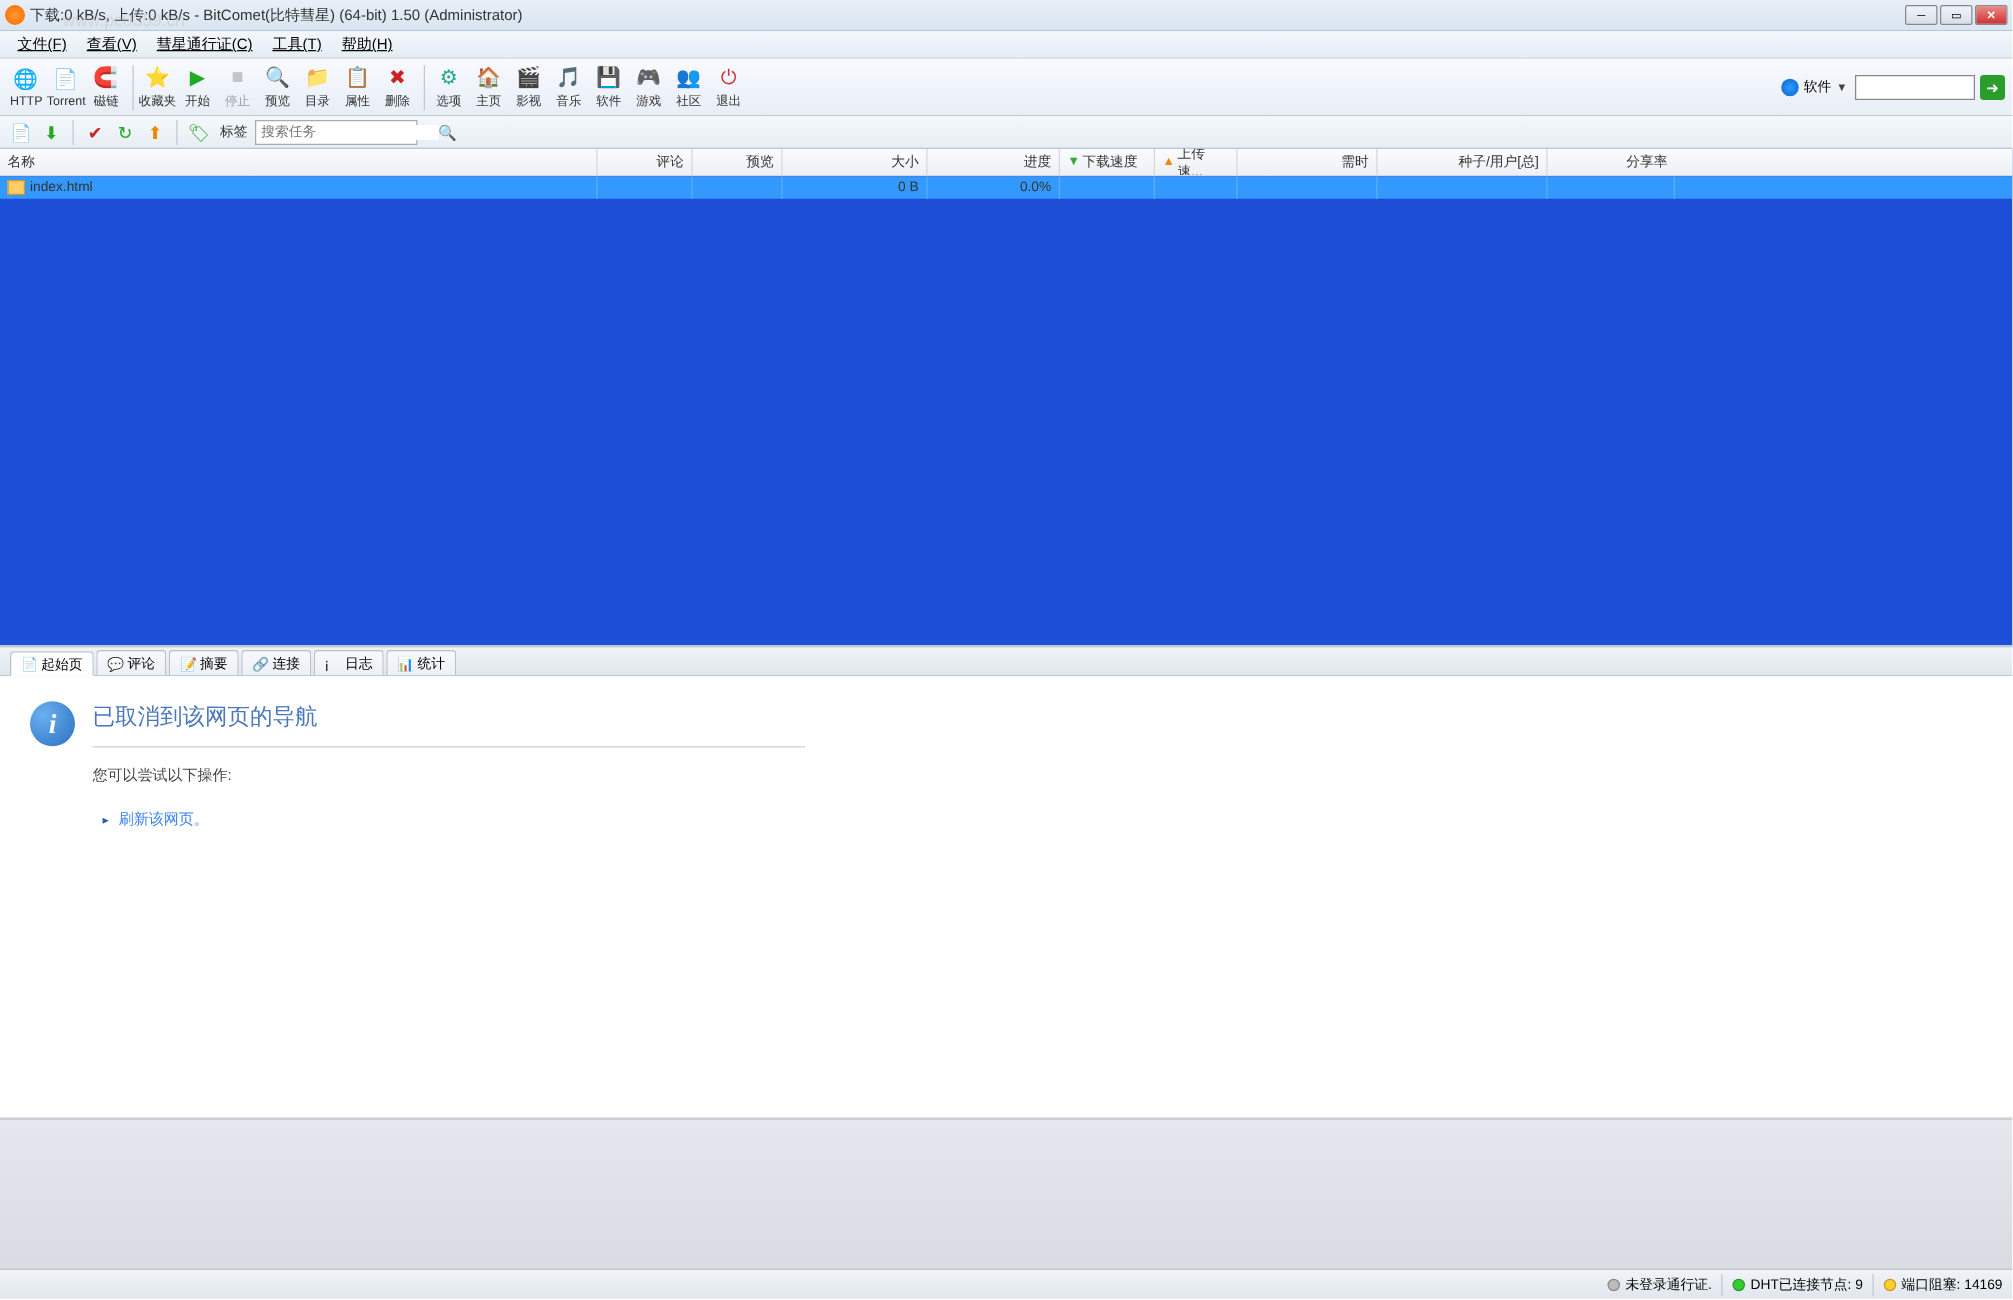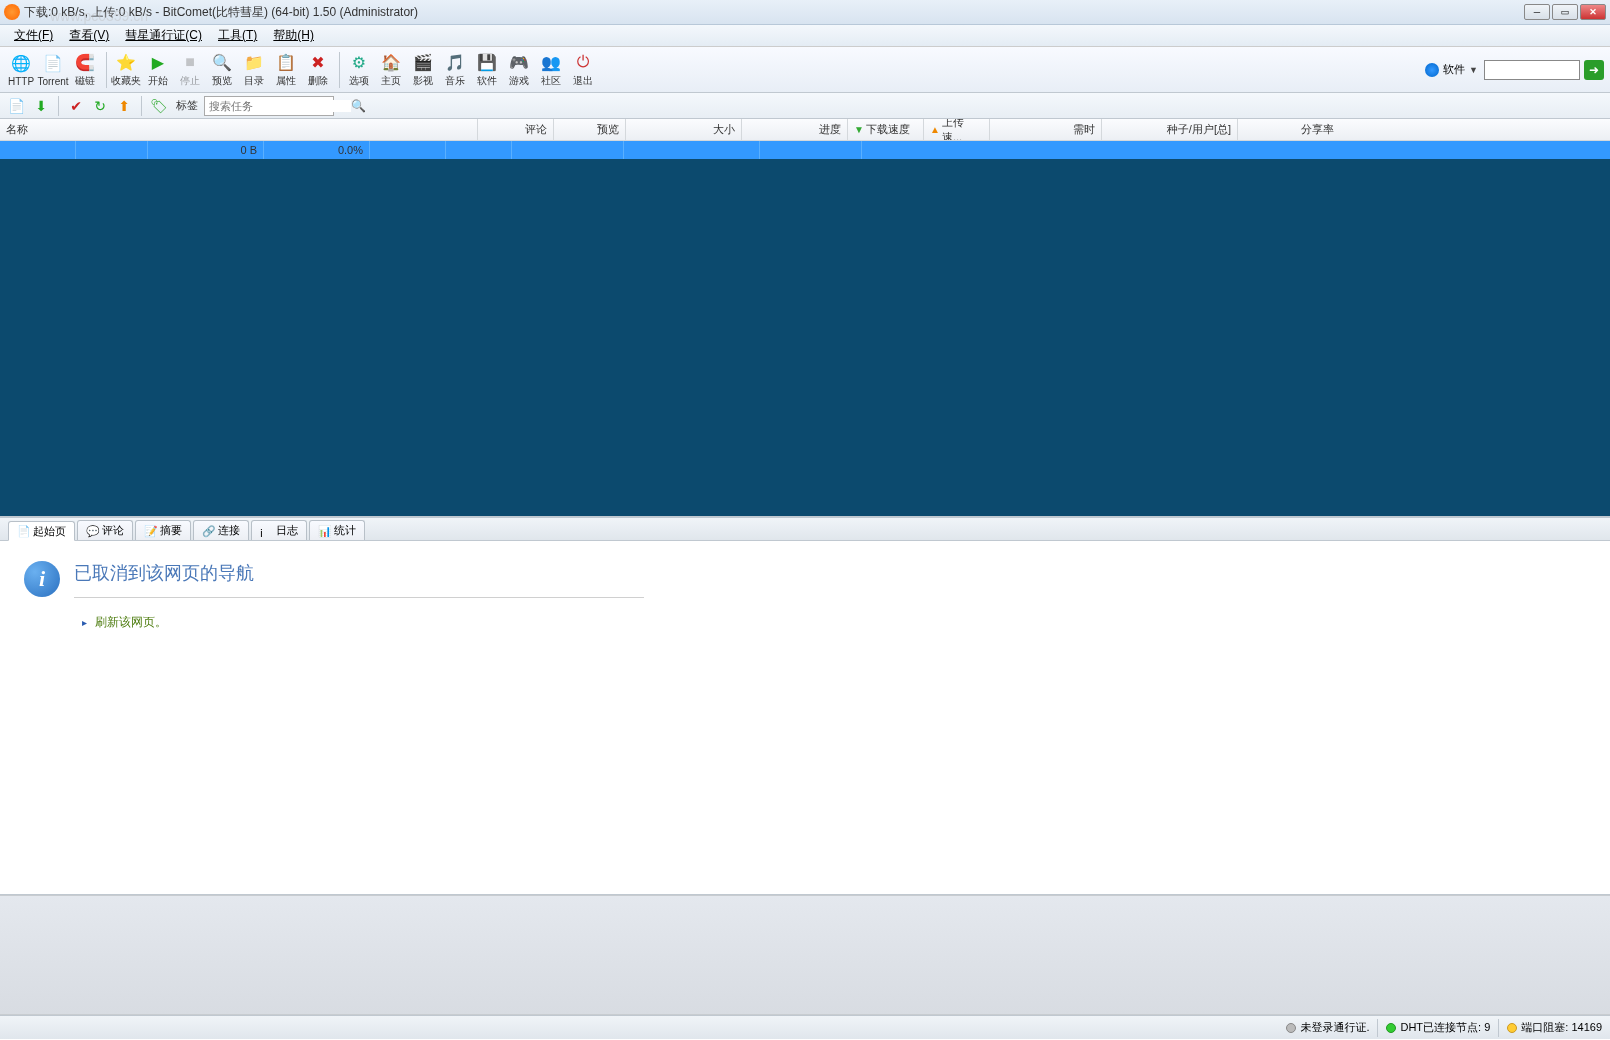--- a/index.html
+++ b/index.html
@@ -33,21 +33,21 @@
 
 .toolbar2 { height: 26px; background: linear-gradient(#f4f8fc, #e8eef4); border-bottom: 1px solid #c0c8d0; display: flex; align-items: center; padding: 0 6px; gap: 2px; }
 .tb2-btn { width: 22px; height: 22px; display: flex; align-items: center; justify-content: center; cursor: pointer; font-size: 14px; }
 .tb2-sep { width: 1px; height: 20px; background: #c0c8d0; margin: 0 4px; }
 .tb2-label { font-size: 11px; color: #333; padding: 0 4px; }
 .tb2-search { height: 20px; width: 130px; border: 1px solid #aaa; background: #fff; display: flex; align-items: center; padding: 0 4px; }
 .tb2-search input { border: none; outline: none; flex: 1; font-size: 11px; color: #888; }
 .tb2-search .mag { color: #4a90d9; font-size: 12px; }
 
 
-.list-area { height: 398px; background: #0c4a6e; border-bottom: 1px solid #c0c8d0; display: flex; flex-direction: column; }
+.list-area { height: 398px; background: #1d4ed8; border-bottom: 1px solid #c0c8d0; display: flex; flex-direction: column; }
 .list-header { height: 22px; background: linear-gradient(#fbfcfe, #eceff4); border-bottom: 1px solid #d4d8dc; display: flex; }
 .col { border-right: 1px solid #d4d8dc; display: flex; align-items: center; padding: 0 6px; font-size: 11px; color: #333; overflow: hidden; }
 .col.right { justify-content: flex-end; }
 .c-name { width: 478px; }
 .c-comment { width: 76px; }
 .c-preview { width: 72px; }
 .c-size { width: 116px; }
 .c-progress { width: 106px; }
 .c-dspeed { width: 76px; }
 .c-uspeed { width: 66px; }
@@ -70,21 +70,21 @@
 .dtab .di { width: 12px; height: 12px; display: inline-block; }
 
 
 .detail-panel { height: 354px; background: #fff; padding: 20px 24px; border-bottom: 1px solid #c0c8d0; overflow: auto; display: flex; gap: 14px; }
 .info-ico { width: 36px; height: 36px; border-radius: 50%; background: radial-gradient(circle at 30% 30%, #6ab0f0, #2a70c0); color: #fff; display: flex; align-items: center; justify-content: center; font-size: 22px; font-weight: bold; font-style: italic; font-family: Georgia, serif; flex-shrink: 0; }
 .detail-body { flex: 1; }
 .detail-body h2 { font-size: 18px; font-weight: normal; color: #4a78b8; margin-bottom: 12px; }
 .detail-body hr { border: none; border-top: 1px solid #d0d0d0; margin-bottom: 14px; width: 570px; }
 .detail-body p { font-size: 12px; color: #444; margin-bottom: 16px; }
 .detail-body ul { list-style: none; padding-left: 8px; }
-.detail-body li { font-size: 12px; color: #4d7c0f; padding: 2px 0; }
+.detail-body li { font-size: 12px; color: #3b82f6; padding: 2px 0; }
 .detail-body li::before { content: "▸"; color: #2a5cb0; margin-right: 8px; font-size: 10px; }
 
 
 .graybar { height: 120px; background: linear-gradient(#e4e8ee, #d8dce2); border-top: 1px solid #c8ccd0; border-bottom: 1px solid #c8ccd0; }
 
 
 .statusbar { height: 24px; background: linear-gradient(#f0f4f8, #e0e6ec); border-top: 1px solid #c0c8d0; display: flex; align-items: center; padding: 0 8px; font-size: 11px; }
 .statusbar .sep { width: 1px; height: 18px; background: #c0c8d0; margin: 0 8px; }
 .statusbar .sp { flex: 1; }
 .dot { width: 10px; height: 10px; border-radius: 50%; display: inline-block; margin-right: 4px; vertical-align: middle; }
@@ -229,20 +229,24 @@
     <div class="col c-uspeed">
         <span class="arrow-up">▲</span>
         <span>上传速...</span>
       </div>
     <div class="col c-time right">需时</div>
     <div class="col c-seeds right">种子/用户[总]</div>
     <div class="col c-share right">分享率</div>
   </div>
   <div class="list-body">
     <div class="list-row selected">
+      <div class="col c-name">
+          <span class="row-icon"></span>
+          <span>index.html</span>
+        </div>
       <div class="col c-comment right"></div>
       <div class="col c-preview right"></div>
       <div class="col c-size right">0 B</div>
       <div class="col c-progress right">0.0%</div>
       <div class="col c-dspeed"></div>
       <div class="col c-uspeed"></div>
       <div class="col c-time right"></div>
       <div class="col c-seeds right"></div>
       <div class="col c-share right"></div>
     </div>
@@ -274,20 +278,21 @@
       <span class="di">📊</span>
       <span>统计</span>
     </div>
 </div>
 
 <div class="detail-panel">
   <div class="info-ico">i</div>
   <div class="detail-body">
     <h2>已取消到该网页的导航</h2>
     <hr>
+    <p>您可以尝试以下操作:</p>
     <ul>
       <li>刷新该网页。</li>
     </ul>
   </div>
 </div>
 
 <div class="graybar"></div>
 
 <div class="statusbar">
   <div class="sp"></div>

